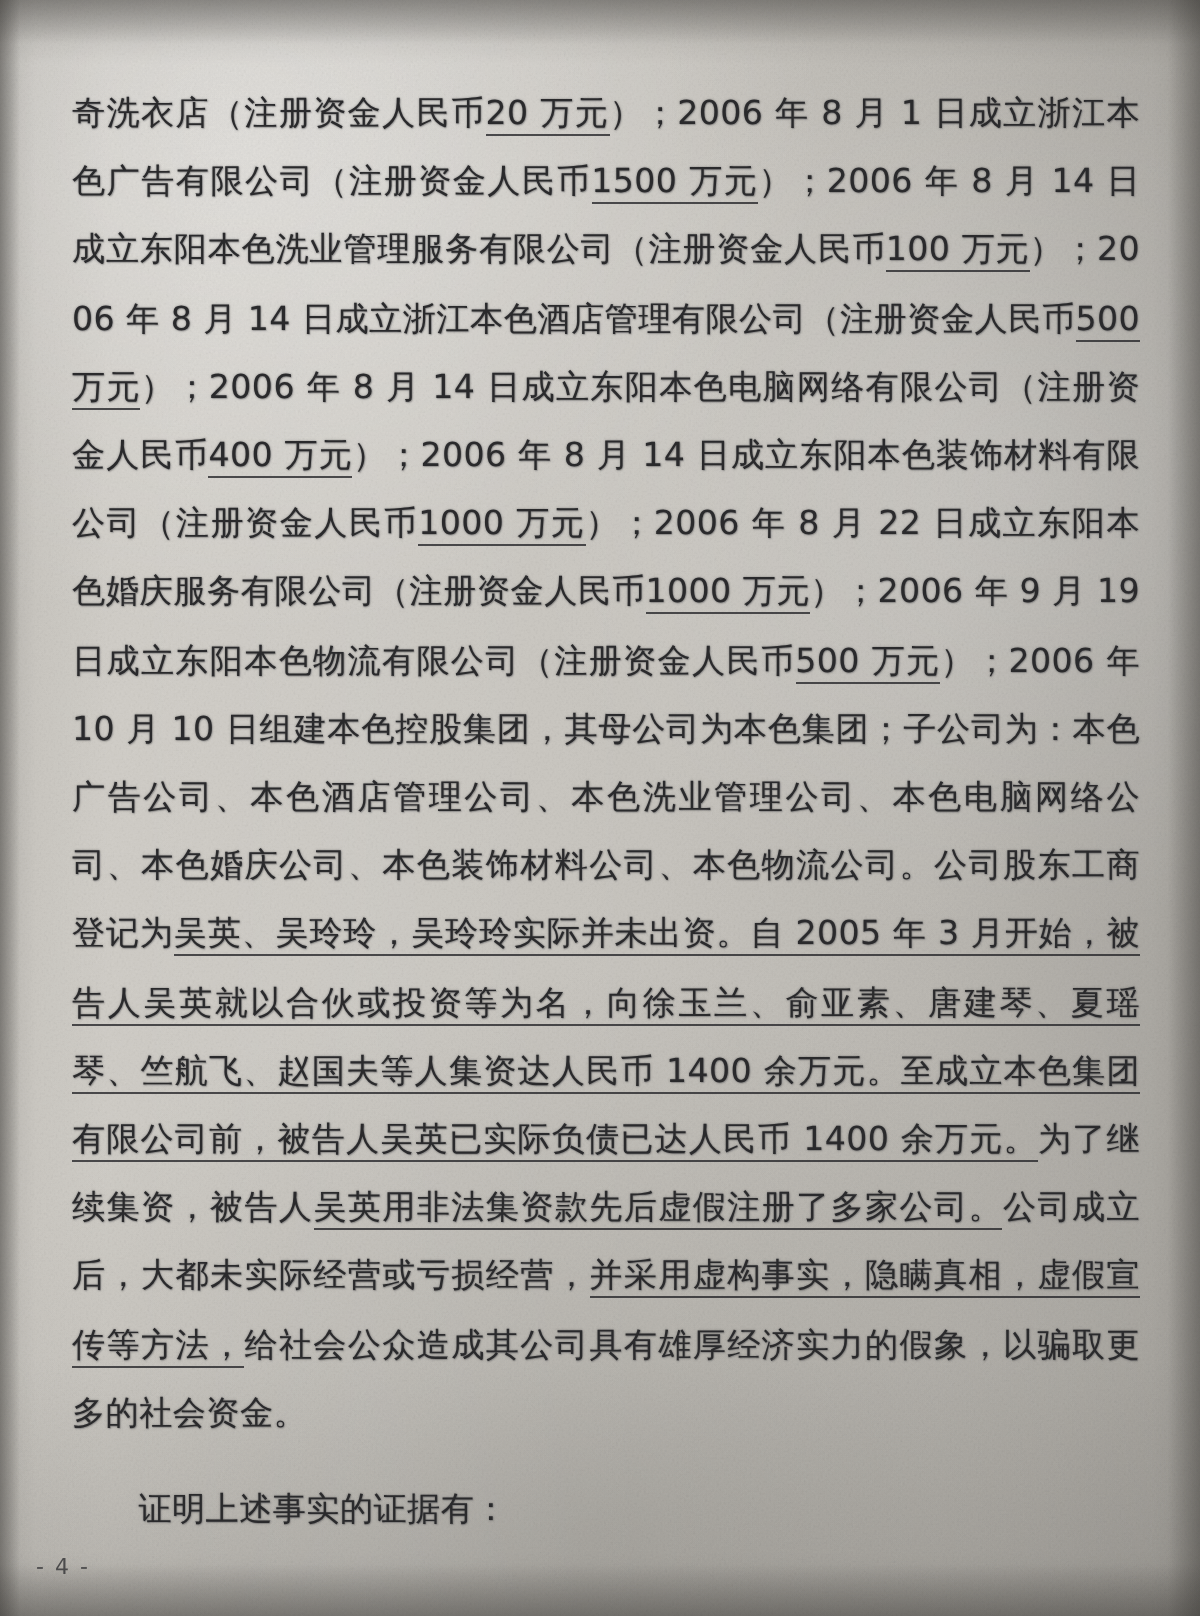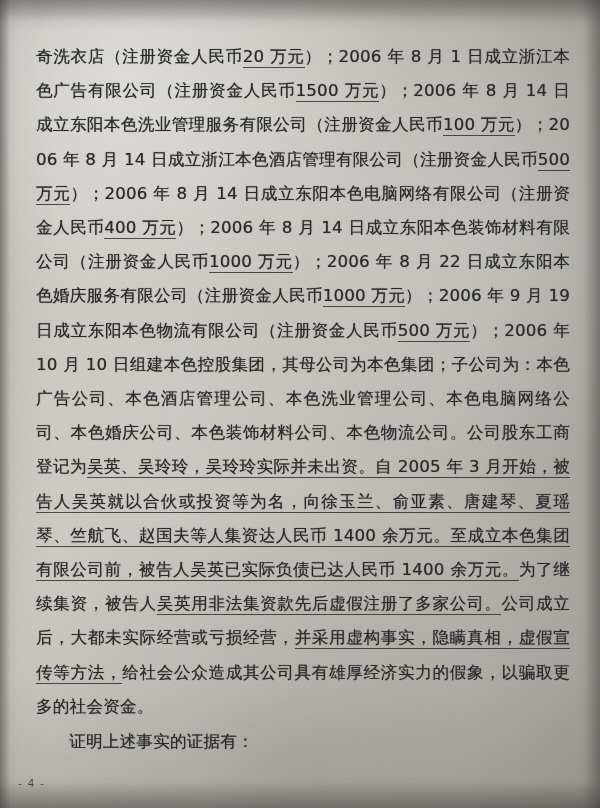--- a/index.html
+++ b/index.html
@@ -124,21 +124,21 @@
     <filter id="noiseFilter">
       <feTurbulence type="fractalNoise" baseFrequency="0.85" numOctaves="3" stitchTiles="stitch"></feTurbulence>
       <feColorMatrix type="saturate" values="0"></feColorMatrix>
     </filter>
     <rect width="600" height="808" filter="url(#noiseFilter)" opacity="0.40"></rect>
   </svg>
 
   <div id="content">
     <div class="body-text" id="text-root">
         <p style="margin: 0px;"><span>奇洗衣店（注册资金人民币</span><span class="u">20 万元</span><span>）；2006 年 8 月 1 日成立浙江本色广告有限公司（注册资金人民币</span><span class="u">1500 万元</span><span>）；2006 年 8 月 14 日成立东阳本色洗业管理服务有限公司（注册资金人民币</span><span class="u">100 万元</span><span>）；2006 年 8 月 14 日成立浙江本色酒店管理有限公司（注册资金人民币</span><span class="u">500 万元</span><span>）；2006 年 8 月 14 日成立东阳本色电脑网络有限公司（注册资金人民币</span><span class="u">400 万元</span><span>）；2006 年 8 月 14 日成立东阳本色装饰材料有限公司（注册资金人民币</span><span class="u">1000 万元</span><span>）；2006 年 8 月 22 日成立东阳本色婚庆服务有限公司（注册资金人民币</span><span class="u">1000 万元</span><span>）；2006 年 9 月 19 日成立东阳本色物流有限公司（注册资金人民币</span><span class="u">500 万元</span><span>）；2006 年 10 月 10 日组建本色控股集团，其母公司为本色集团；子公司为：本色广告公司、本色酒店管理公司、本色洗业管理公司、本色电脑网络公司、本色婚庆公司、本色装饰材料公司、本色物流公司。公司股东工商登记为</span><span class="u">吴英、吴玲玲，吴玲玲实际并未出资。自 2005 年 3 月开始，被告人吴英就以合伙或投资等为名，向徐玉兰、俞亚素、唐建琴、夏瑶琴、竺航飞、赵国夫等人集资达人民币 1400 余万元。</span><span class="u">至成立本色集团有限公司前，被告人吴英已实际负债已达人民币 1400 余万元。</span><span>为了继续集资，被告人</span><span class="u">吴英用非法集资款先后虚假注册了多家公司。</span><span>公司成立后，大都未实际经营或亏损经营，</span><span class="u">并采用虚构事实，隐瞒真相，虚假宣传等方法，</span><span>给社会公众造成其公司具有雄厚经济实力的假象，以骗取更多的社会资金。</span></p>
-        <p class="indent" style="margin: 1px 0px 0px;"><span>证明上述事实的证据有：</span></p>
+        <p class="indent" style="margin: 14px 0px 0px;"><span>证明上述事实的证据有：</span></p>
       </div>
   </div>
 
   <div class="edge-dark-left"></div>
   <div class="edge-dark-right"></div>
   <div class="edge-dark-top"></div>
   <div class="edge-dark-bottom"></div>
 
   <div class="page-num">- 4 -</div>
 </div>

